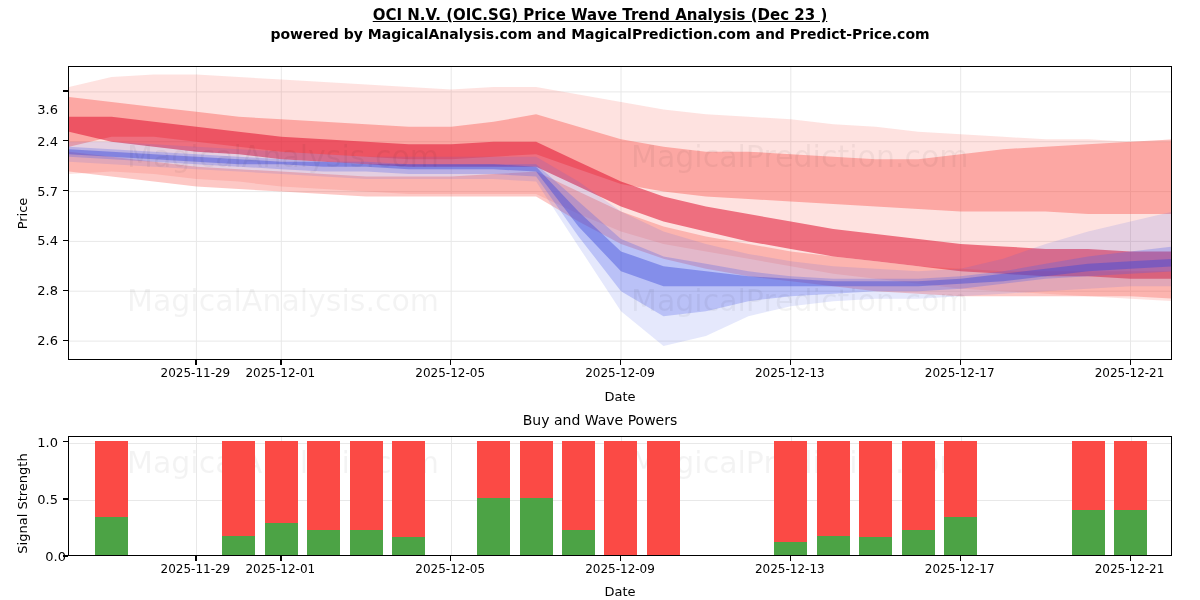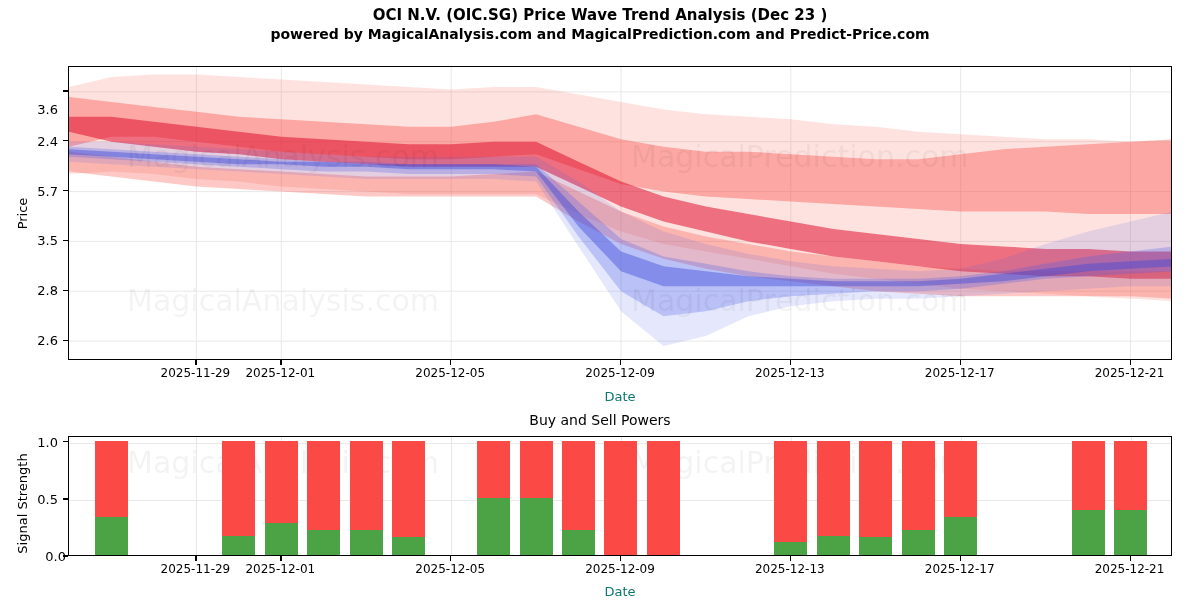--- a/index.html
+++ b/index.html
@@ -10,39 +10,39 @@
     font-family:"DejaVu Sans", sans-serif;
     overflow:hidden;
     position:relative;
   }
   #root { position:relative; width:1200px; height:600px; }
 
   .title-block {
     position:absolute; left:0; top:6px; width:1200px;
     text-align:center; color:#000;
   }
-  .title-line1 { font-size:15px; font-weight:bold; line-height:19px; }
+  .title-line1 { font-size:15px; font-weight:bold; line-height:19px;text-decoration:underline; }
   .title-line2 { font-size:14px; font-weight:bold; line-height:18px; }
 
   
   .panel { position:absolute; }
   .plot  { position:absolute; overflow:hidden; background:#fff;
            border:1.3px solid #000; }
   .gridline-h { position:absolute; left:0; right:0; height:1px;
                 background:#e8e8e8; }
   .gridline-v { position:absolute; top:0; bottom:0; width:1px;
                 background:#e8e8e8; }
   .ytick-label { position:absolute; right:0; text-align:right;
                  font-size:13px; color:#000; transform:translateY(-50%);
                  white-space:nowrap; }
   .ytick-mark { position:absolute; width:5px; height:1.3px; background:#000; }
   .xtick-label { position:absolute; top:0; font-size:12px; color:#000;
                  transform:translateX(-50%); white-space:nowrap; }
   .xtick-mark { position:absolute; width:1.3px; height:5px; background:#000; }
-  .axis-title-x { position:absolute; font-size:13px; color:#0f766e;
+  .axis-title-x { position:absolute; font-size:13px; color:#000000;
                   text-align:center; }
   .axis-title-y { position:absolute; font-size:13px; color:#000;
                   transform-origin:center center; white-space:nowrap; }
   .panel-title { position:absolute; width:100%; text-align:center;
                  font-size:14px; color:#000; }
 
   
   .wm { position:absolute; font-size:30px; color:#000;
         opacity:0.045; white-space:nowrap; pointer-events:none;
         font-family:"DejaVu Sans", sans-serif; }
@@ -99,21 +99,21 @@
             <polygon points="0.0,82.2 42.5,84.7 84.9,87.2 127.4,89.7 169.8,92.2 212.3,94.7 254.8,94.7 297.2,97.2 339.7,97.2 382.2,97.2 424.6,97.2 467.1,99.7 509.5,144.5 552.0,184.4 594.5,199.3 636.9,204.3 679.4,209.3 721.8,211.8 764.3,214.3 806.8,214.3 849.2,214.3 891.7,211.8 934.2,206.8 976.6,201.8 1019.1,196.8 1061.5,194.3 1104.0,191.8 1104.0,199.3 1061.5,201.8 1019.1,204.3 976.6,209.3 934.2,214.3 891.7,216.8 849.2,219.3 806.8,219.3 764.3,219.3 721.8,219.3 679.4,219.3 636.9,219.3 594.5,219.3 552.0,204.3 509.5,159.5 467.1,104.6 424.6,102.2 382.2,102.2 339.7,102.2 297.2,99.7 254.8,99.7 212.3,97.2 169.8,97.2 127.4,94.7 84.9,92.2 42.5,89.7 0.0,87.2" fill="#3a48d8" fill-opacity="0.42" stroke="none"></polygon>
           </g>
         </svg>
     </div>
 
     <div id="price-yticks">
         <div class="ytick-label" style="top:284.06779661016947px; width:58px; left:0;">2.6</div>
         <div class="ytick-mark" style="left:63px; top:283.5px;"></div>
         <div class="ytick-label" style="top:234.23728813559327px; width:58px; left:0;padding-left:32px;">2.8</div>
         <div class="ytick-mark" style="left:63px; top:233.6px;"></div>
-        <div class="ytick-label" style="top:184.40677966101697px; width:58px; left:0;">3.5</div>
+        <div class="ytick-label" style="top:184.40677966101697px; width:58px; left:0;">5.4</div>
         <div class="ytick-mark" style="left:63px; top:183.8px;"></div>
         <div class="ytick-label" style="top:134.57627118644066px; width:58px; left:0;">5.7</div>
         <div class="ytick-mark" style="left:63px; top:134.0px;"></div>
         <div class="ytick-label" style="top:84.74576271186447px; width:58px; left:0;">2.4</div>
         <div class="ytick-mark" style="left:63px; top:84.1px;"></div>
         <div class="ytick-label" style="top:53px; width:58px; left:0;">3.6</div>
         <div class="ytick-mark" style="left:63px; top:34.3px;"></div>
       </div>
     <div id="price-xticks">
         <div class="xtick-mark" style="left:195.4px; top:304px;"></div>
@@ -132,21 +132,21 @@
         <div class="xtick-label" style="left:1129.5px; top:310px;">2025-12-21</div>
       </div>
 
     <div class="axis-title-y" style="left:-8px; top:150px; width:60px; text-align:center;
                 transform:rotate(-90deg);">Price</div>
     <div class="axis-title-x" style="left:68px; top:333px; width:1104px;">Date</div>
   </div>
 
   <div class="panel" id="panel-signal" style="left:0; top:412px; width:1200px; height:188px;">
 
-    <div class="panel-title" style="left:0; top:0px;">Buy and Sell Powers</div>
+    <div class="panel-title" style="left:0; top:0px;">Buy and Wave Powers</div>
 
     <div class="plot" id="plot-signal" style="left:68px; top:24px; width:1104px; height:120px;">
       <div class="wm" style="left:58px; top:8px;">MagicalAnalysis.com</div>
       <div class="wm" style="left:562px; top:8px;">MagicalPrediction.com</div>
       <div id="signal-grid">
           <div class="gridline-h" style="top:62.9px;"></div>
           <div class="gridline-h" style="top:5.7px;"></div>
           <div class="gridline-v" style="left:127.4px;"></div>
           <div class="gridline-v" style="left:212.3px;"></div>
           <div class="gridline-v" style="left:382.2px;"></div>

